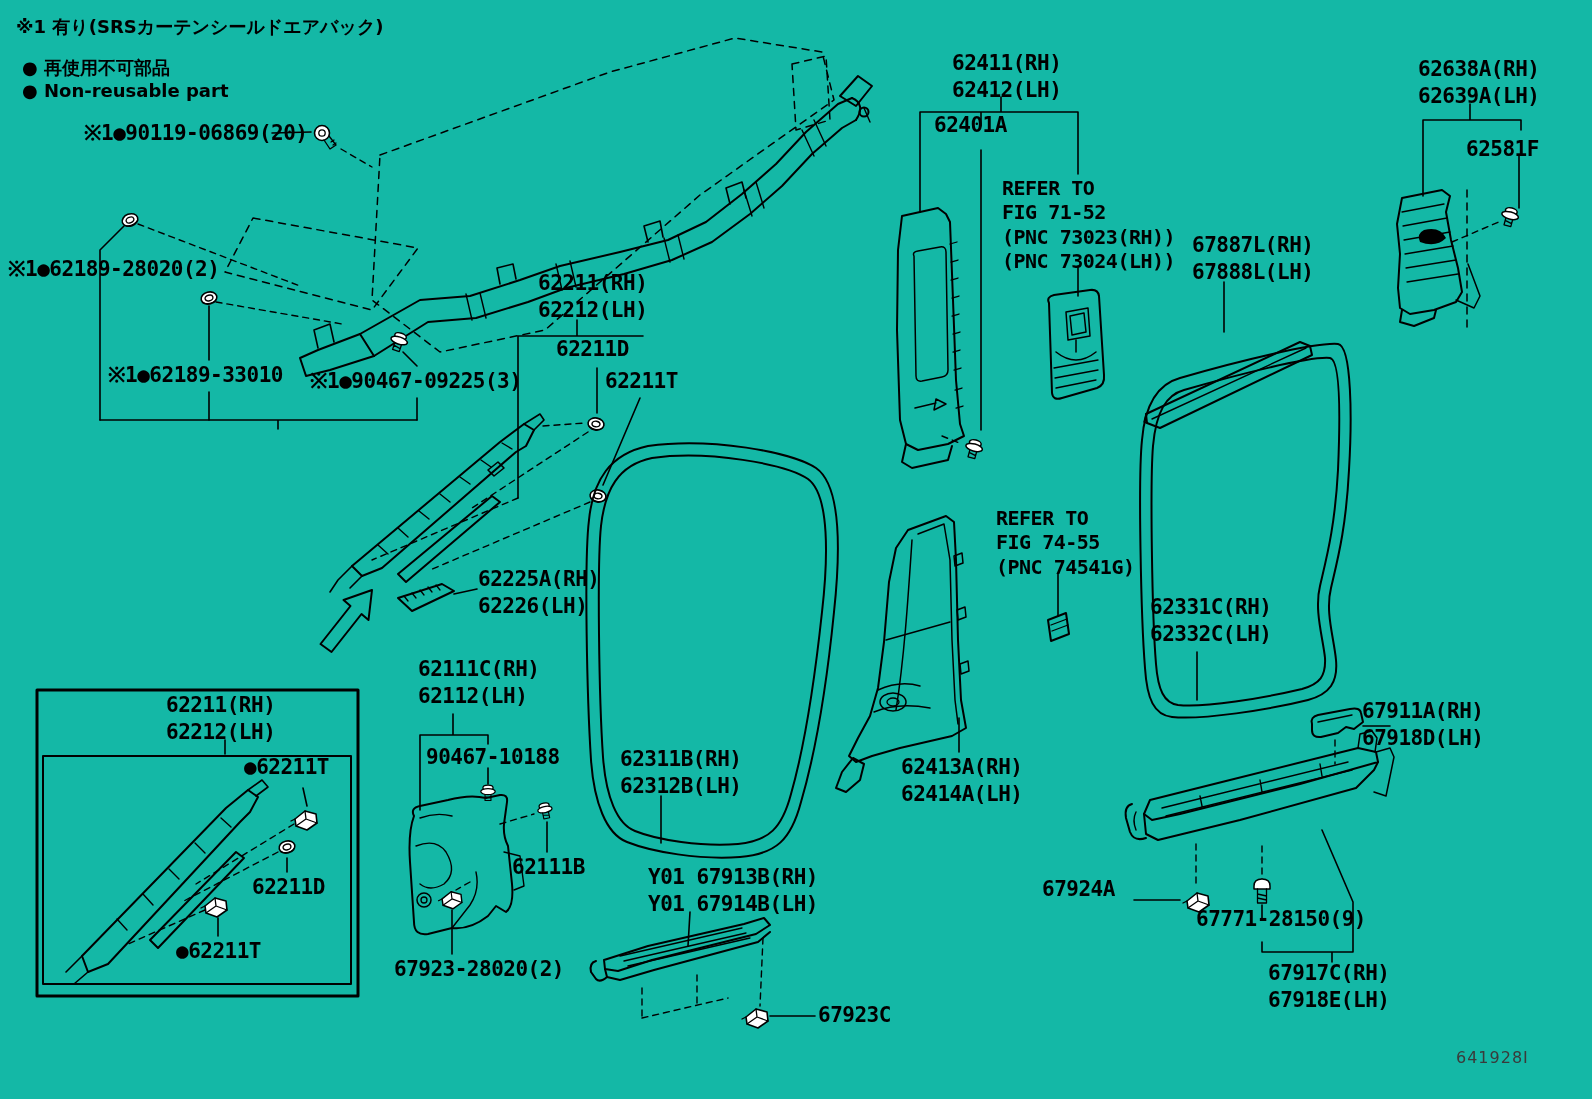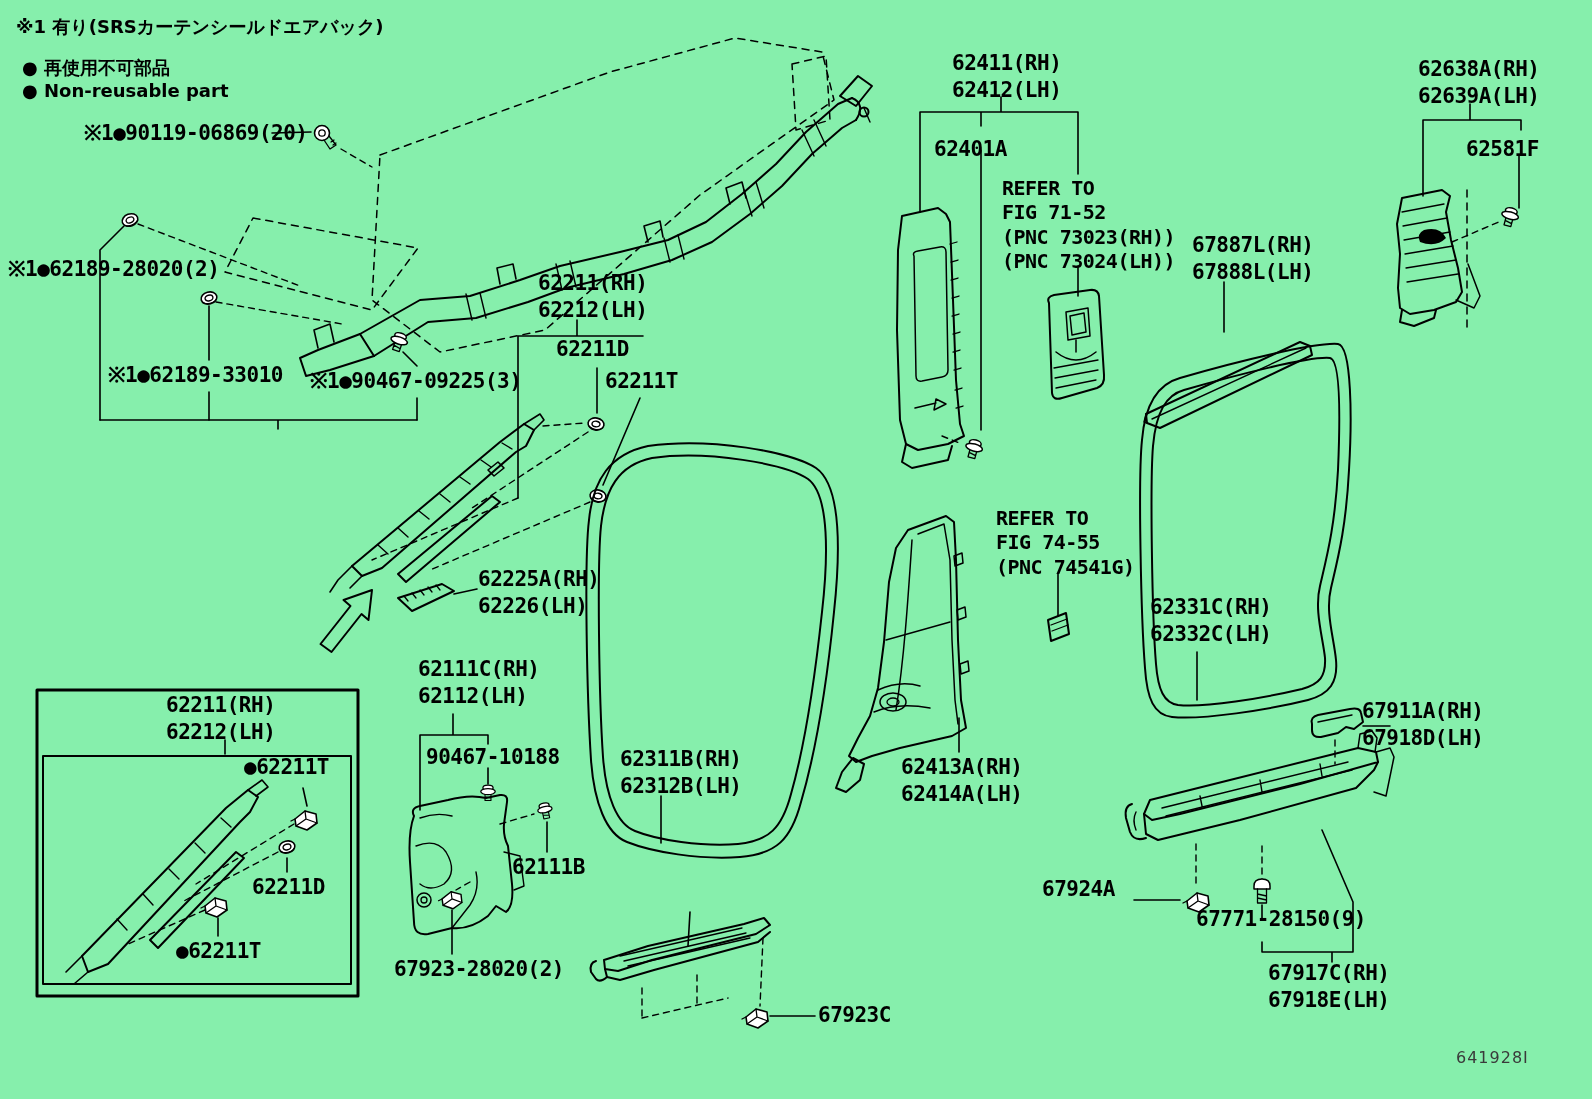--- a/index.html
+++ b/index.html
@@ -1,16 +1,16 @@
 <!DOCTYPE html>
 <html><head>
 <meta charset="utf-8">
 <style>
   html,body{margin:0;padding:0;background:#fff;}
-  .stage{position:relative;width:1592px;height:1099px;background:#86efac;overflow:hidden;
+  .stage{position:relative;width:1592px;height:1099px;background:#14b8a6;overflow:hidden;
          font-family:"DejaVu Sans Mono","DejaVu Sans",monospace;color:#000;}
   .art{position:absolute;left:0;top:0;}
   .lbl{position:absolute;white-space:pre;font:bold 21px/1.3 "DejaVu Sans Mono","Liberation Mono",monospace;
        letter-spacing:-0.5px;color:#000;z-index:5;}
   .jp{font:bold 18px/1.4 "DejaVu Sans","Liberation Sans",sans-serif;letter-spacing:0;}
   .ref{font:bold 20px/1.22 "DejaVu Sans Mono","Liberation Mono",monospace;}
   .code{font:16px/1.2 "DejaVu Sans","Liberation Sans",sans-serif;color:#3a3a3a;letter-spacing:1px;text-align:center;}
 </style>
 </head>
 <body>
@@ -253,24 +253,26 @@
 <div class="lbl" style="left:605px;top:368px">62211T</div>
 <div class="lbl" style="left:478px;top:566px">62225A(RH)
 62226(LH)</div>
 <div class="lbl" style="left:418px;top:656px">62111C(RH)
 62112(LH)</div>
 <div class="lbl" style="left:426px;top:744px">90467-10188</div>
 <div class="lbl" style="left:512px;top:854px">62111B</div>
 <div class="lbl" style="left:394px;top:956px">67923-28020(2)</div>
 <div class="lbl" style="left:620px;top:746px">62311B(RH)
 62312B(LH)</div>
+<div class="lbl" style="left:648px;top:864px">Y01 67913B(RH)
+Y01 67914B(LH)</div>
 <div class="lbl" style="left:818px;top:1002px">67923C</div>
 <div class="lbl" style="left:952px;top:50px">62411(RH)
 62412(LH)</div>
-<div class="lbl" style="left:934px;top:136px">62401A</div>
+<div class="lbl" style="left:934px;top:112px">62401A</div>
 <div class="lbl ref" style="left:1002px;top:176px">REFER TO
 FIG 71-52
 (PNC 73023(RH))
 (PNC 73024(LH))</div>
 <div class="lbl" style="left:1192px;top:232px">67887L(RH)
 67888L(LH)</div>
 <div class="lbl ref" style="left:996px;top:506px">REFER TO
 FIG 74-55
 (PNC 74541G)</div>
 <div class="lbl" style="left:1150px;top:594px">62331C(RH)

